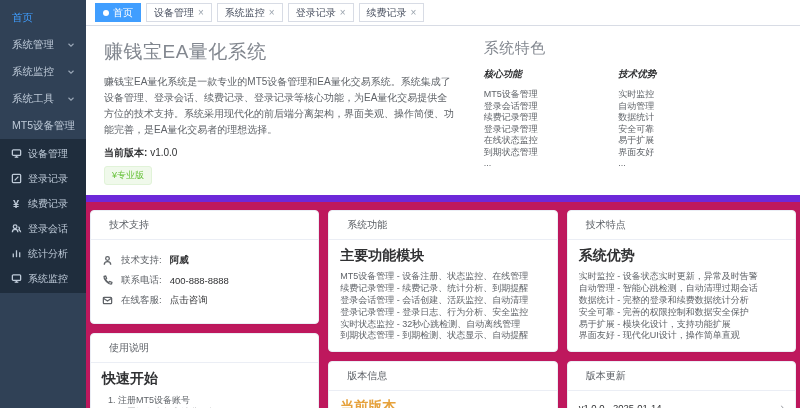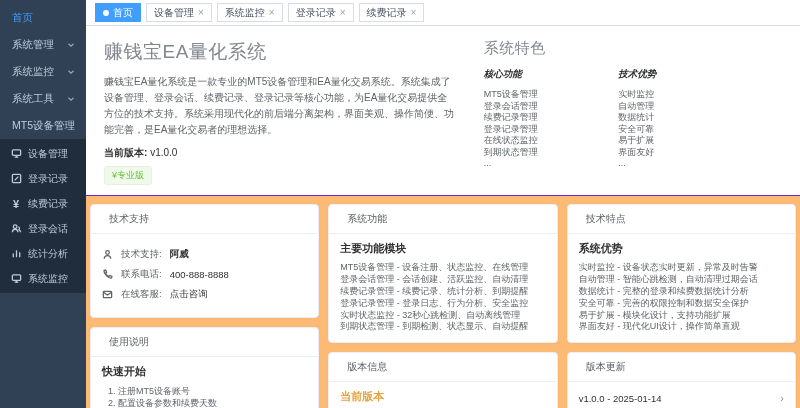--- a/index.html
+++ b/index.html
@@ -1,18 +1,18 @@
 <!DOCTYPE html>
 <html><head>
 <meta charset="utf-8">
 <style>
   * { margin:0; padding:0; box-sizing:border-box; }
   html,body { width:800px; height:408px; overflow:hidden; }
   body { font-family:"Liberation Sans","DejaVu Sans",sans-serif; background:#f0f2f5; color:#303133; }
-  .app { position:relative; width:800px; height:408px; display:flex; overflow:hidden; background:#fdba74; }
+  .app { position:relative; width:800px; height:408px; display:flex; overflow:hidden; background:#be185d; }
 
   
   .sidebar { width:86px; flex:0 0 86px; height:100%; background:#304156; overflow:hidden; }
   .menu-item { position:relative; height:27px; display:flex; align-items:center; padding:0 10px 0 12px;
                color:#bfcbd9; font-size:10.5px; cursor:pointer; white-space:nowrap; }
   .menu-item:first-child { margin-top:4px; }
   .menu-item.active { color:#409EFF; }
   .menu-item .chev { margin-left:auto; width:10px; height:10px; opacity:.75; transition:transform .2s; }
   .menu-item .chev.up { transform:rotate(180deg); }
   .submenu { background:#1f2d3d; padding:2px 0; }
@@ -31,21 +31,21 @@
          border:1px solid #d8dce5; background:#fff; color:#495060; font-size:10px; cursor:pointer; }
   .tab .dot { display:none; width:6px; height:6px; border-radius:50%; background:#fff; }
   .tab.active { background:#409EFF; border-color:#409EFF; color:#fff; }
   .tab.active .dot { display:inline-block; }
   .tab .x { font-size:10px; color:#9aa3ad; line-height:1; cursor:pointer; }
 
   .scroll { flex:1; overflow:hidden; }
 
   
   .hero { background:#fff; padding:13px 18px 10px 18px; display:flex; margin-bottom:8px;
-          border-bottom:1px solid #6d28d9; }
+          border-bottom:7px solid #6d28d9; }
   .hero-left { flex:0 0 52%; }
   .hero-left h1 { font-size:19px; font-weight:400; color:#82878f; letter-spacing:.5px; }
   .hero-desc { margin-top:9px; font-size:10px; line-height:1.6; color:#5f6368; }
   .hero-ver { margin-top:8px; font-size:10px; color:#303133; }
   .hero-ver b { font-weight:bold; }
   .tag { display:inline-block; margin-top:6px; padding:2px 7px; font-size:9px; color:#67c23a;
          background:#f0f9eb; border:1px solid #e1f3d8; border-radius:3px; }
   .hero-right { margin-left:auto; width:44%; padding-right:6px; }
   .hero-right h2 { font-size:15px; font-weight:400; color:#82878f; letter-spacing:.5px; }
   .feat-cols { display:flex; margin-top:10px; }
@@ -53,21 +53,21 @@
   .feat-col h3 { font-size:9.5px; color:#303133; font-weight:bold; margin-bottom:8px;font-style:italic; }
   .feat-col ul { list-style:none; font-size:9px; color:#5f6368; line-height:1.28; }
 
   
   .grid { display:flex; gap:9px; padding:0 4px; align-items:flex-start; }
   .col { flex:1; display:flex; flex-direction:column; gap:9px; min-width:0; }
   .card { background:#fff; border:1px solid #ebeef5; border-radius:4px; overflow:hidden;
           box-shadow:0 1px 2px rgba(0,0,0,.03); }
   .card-hd { padding:7px 18px; border-bottom:1px solid #ebeef5; font-size:10px; color:#5c6066; }
   .card-bd { padding:7px 11px 9px 11px; }
-  .card-sub { font-size:11px; font-weight:bold; color:#303133; margin-bottom:6px; }
+  .card-sub { font-size:14px; font-weight:bold; color:#303133; margin-bottom:6px; }
   .card-sub.warn { color:#e6a23c; }
   .plain-list { list-style:none; font-size:9px; color:#5f6368; line-height:1.32; }
   .num-list { font-size:9px; color:#5f6368; line-height:1.35; margin-left:16px; }
 
   .sup-row { display:flex; align-items:center; gap:8px; font-size:9.5px; color:#5f6368; margin:7px 0; }
   .sup-row svg { width:11px; height:11px; stroke:#5f6368; fill:none; stroke-width:1.4; flex:0 0 11px; }
   .sup-row .val { color:#303133; }
   .sup-row .val.b { font-weight:bold; }
 
   .upd-row { display:flex; align-items:center; padding:10px 11px; font-size:9.5px; color:#303133; cursor:pointer; }
@@ -280,22 +280,22 @@
         </div>
 
         <div class="col">
           <div class="card">
             <div class="card-hd">系统功能</div>
             <div class="card-bd">
               <div class="card-sub">主要功能模块</div>
               <ul class="plain-list">
 
               <li>MT5设备管理 - 设备注册、状态监控、在线管理</li>
+                  <li>续费记录管理 - 续费记录、统计分析、到期提醒</li>
                   <li>登录会话管理 - 会话创建、活跃监控、自动清理</li>
-                  <li>续费记录管理 - 续费记录、统计分析、到期提醒</li>
                   <li>登录记录管理 - 登录日志、行为分析、安全监控</li>
                   <li>实时状态监控 - 32秒心跳检测、自动离线管理</li>
                   <li>到期状态管理 - 到期检测、状态显示、自动提醒</li>
                 </ul>
             </div>
           </div>
 
           <div class="card">
             <div class="card-hd">版本信息</div>
             <div class="card-bd">

